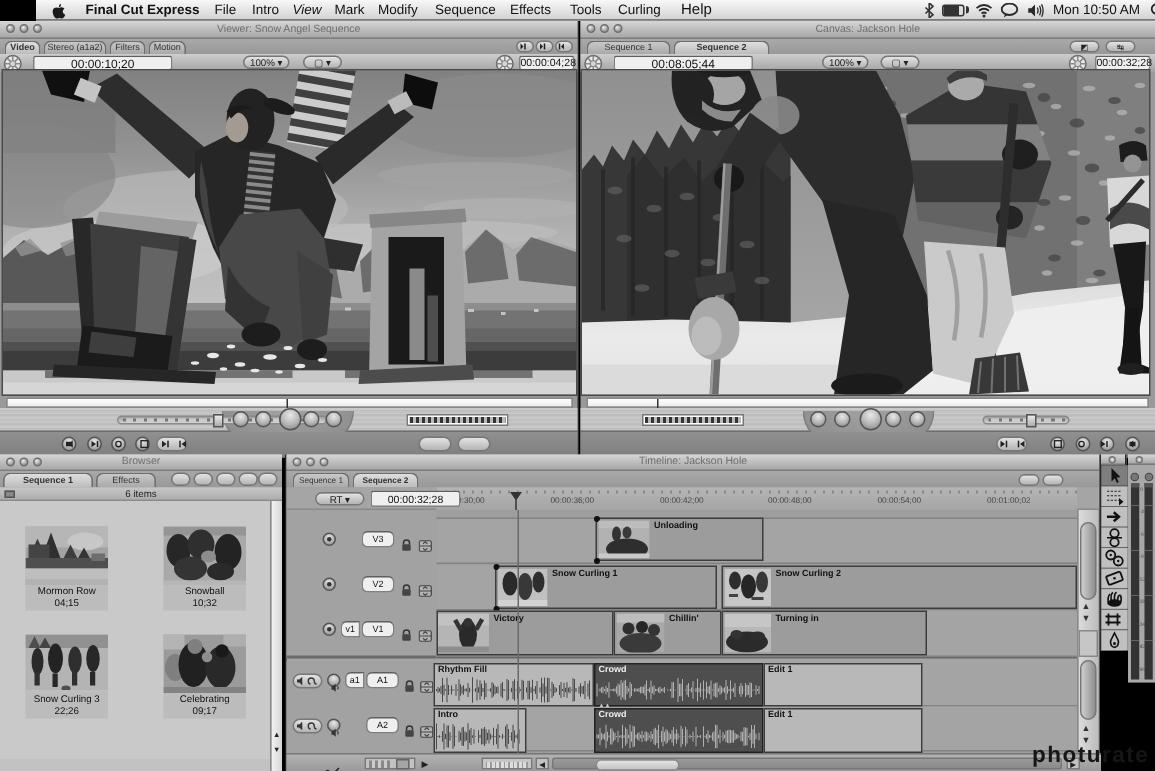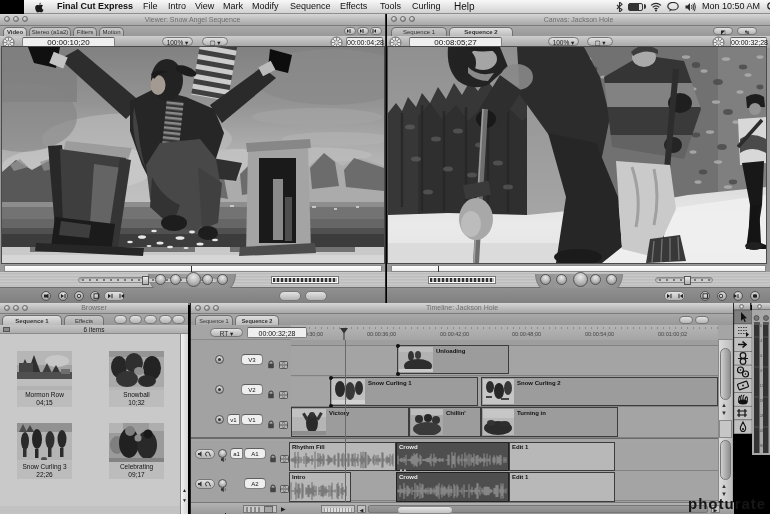--- a/index.html
+++ b/index.html
@@ -17,21 +17,21 @@
 </style></head>
 <body>
 
 <div class="abs" style="left:0;top:0;width:770px;height:14px;background:linear-gradient(#f8f8f8,#d2d2d2);border-bottom:1px solid #8e8e8e;margin-left:24px;">
   <svg class="abs" style="left:10px;top:2px;" width="10" height="11" viewBox="0 0 10 11">
       <path d="M5.3 2.6 Q5.2 1.2 6.4 0.4 Q7 1.6 6.1 2.7 Z M7.8 5.8 Q7.8 4.4 9 3.8 Q8.3 2.7 7 2.8 Q6.2 2.9 5.6 3.1 Q5 3.3 4.4 3.1 Q3.2 2.7 2.3 3.3 Q0.8 4.3 1.2 6.6 Q1.6 8.9 2.9 10 Q3.6 10.6 4.4 10.3 Q5 10 5.6 10 Q6.2 10 6.8 10.3 Q7.6 10.6 8.3 9.9 Q9.1 9.1 9.5 7.9 Q7.9 7.2 7.8 5.8 Z" fill="#1a1a1a"></path>
     </svg>
   <div class="abs" style="left:33px;top:1px;font-size:9px;font-weight:bold;color:#111;">Final Cut Express</div>
   <div class="abs" style="left:119px;top:1px;font-size:9px;color:#111;">File</div>
   <div class="abs" style="left:144px;top:1px;font-size:9px;color:#111;">Intro</div>
-  <div class="abs" style="left:171px;top:1px;font-size:9px;color:#111;">View</div>
+  <div class="abs" style="left:171px;top:1px;font-size:9px;color:#111;font-style:italic;">View</div>
   <div class="abs" style="left:199px;top:1px;font-size:9px;color:#111;">Mark</div>
   <div class="abs" style="left:228px;top:1px;font-size:9px;color:#111;">Modify</div>
   <div class="abs" style="left:266px;top:1px;font-size:9px;color:#111;">Sequence</div>
   <div class="abs" style="left:316px;top:1px;font-size:9px;color:#111;">Effects</div>
   <div class="abs" style="left:356px;top:1px;font-size:9px;color:#111;">Tools</div>
   <div class="abs" style="left:388px;top:1px;font-size:9px;color:#111;">Curling</div>
   <div class="abs" style="left:430px;top:1px;font-size:10px;color:#111;">Help</div>
   <svg class="abs" style="left:592px;top:2px;" width="7" height="10" viewBox="0 0 7 10">
       <path d="M3.5 0 L3.5 10 M3.5 0 L6 2.2 L1 7 M3.5 10 L6 7.8 L1 3" stroke="#333" stroke-width="1.1" fill="none"></path>
     </svg>
@@ -302,21 +302,21 @@
     <svg class="abs" style="left:2px;top:0px;" width="13" height="13" viewBox="0 0 13 13">
         <circle cx="6.5" cy="6.5" r="5.5" fill="#e8e8e8" stroke="#666" stroke-width="1"></circle>
         <g stroke="#888" stroke-width="1">
           <line x1="6.5" y1="1" x2="6.5" y2="12"></line>
           <line x1="1" y1="6.5" x2="12" y2="6.5"></line>
           <line x1="2.6" y1="2.6" x2="10.4" y2="10.4"></line>
           <line x1="10.4" y1="2.6" x2="2.6" y2="10.4"></line>
         </g>
         <circle cx="6.5" cy="6.5" r="2" fill="#d5d5d5" stroke="#888" stroke-width="0.7"></circle>
       </svg>
-    <div class="tcbox" style="left:22px;top:1px;width:93px;height:10px;line-height:10px;">00:08:05;27</div>
+    <div class="tcbox" style="left:22px;top:1px;width:93px;height:10px;line-height:10px;">00:08:05;44</div>
     <div class="pill" style="left:161px;top:1px;width:31px;height:9px;line-height:9px;">100% ▾</div>
     <div class="pill" style="left:200px;top:1px;width:26px;height:9px;line-height:9px;">▢ ▾</div>
     <svg class="abs" style="left:325px;top:0px;" width="13" height="13" viewBox="0 0 13 13">
         <circle cx="6.5" cy="6.5" r="5.5" fill="#e8e8e8" stroke="#666" stroke-width="1"></circle>
         <g stroke="#888" stroke-width="1">
           <line x1="6.5" y1="1" x2="6.5" y2="12"></line>
           <line x1="1" y1="6.5" x2="12" y2="6.5"></line>
           <line x1="2.6" y1="2.6" x2="10.4" y2="10.4"></line>
           <line x1="10.4" y1="2.6" x2="2.6" y2="10.4"></line>
         </g>

